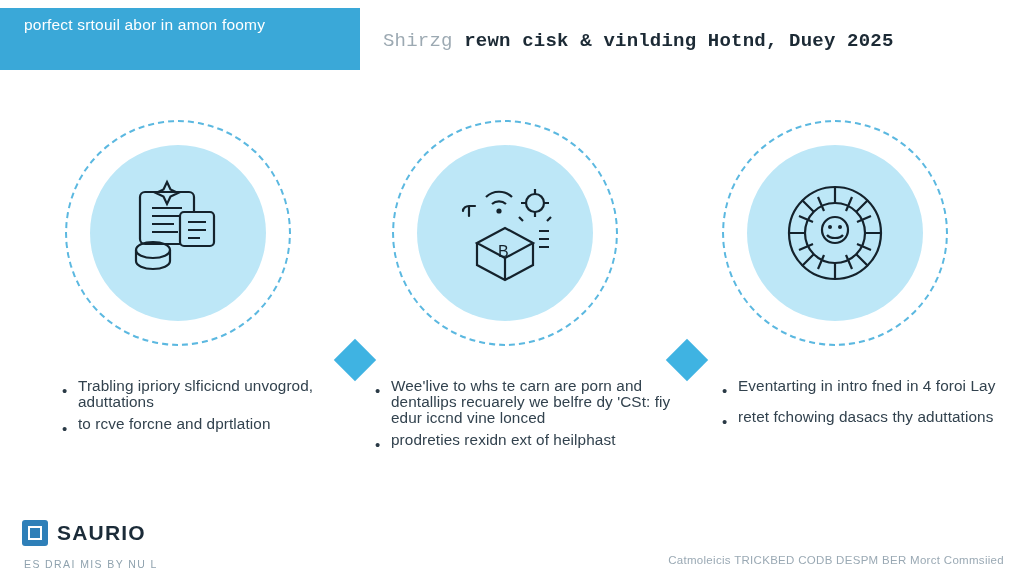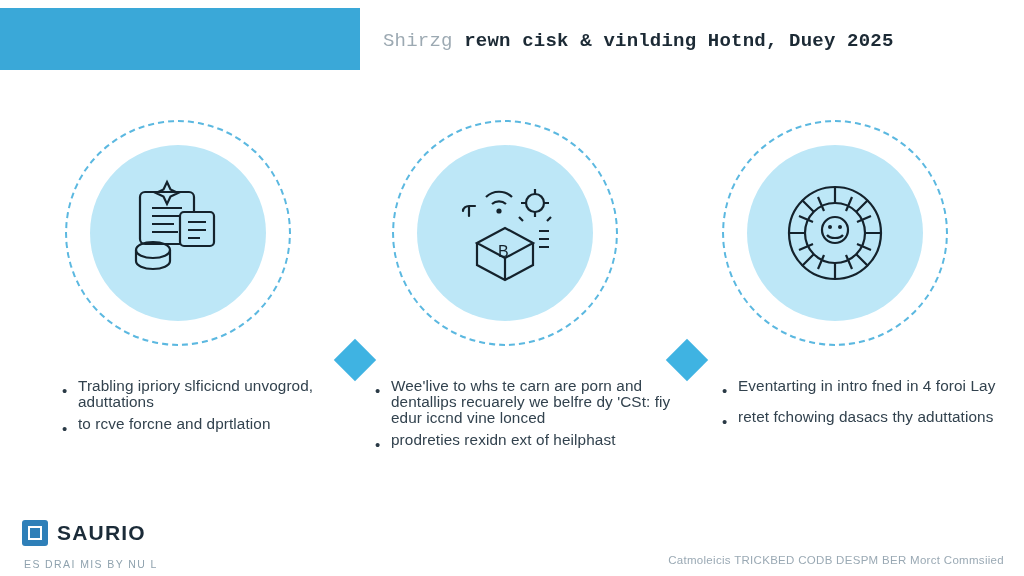--- a/index.html
+++ b/index.html
@@ -207,20 +207,21 @@
     bottom: 0;
     height: 3px;
     background: #ffffff;
   }
 </style>
 </head>
 <body>
 
 <div class="header-band"></div>
 <div class="header-band-text">
+  <div>porfect srtouil abor in amon foomy</div>
 </div>
 <div class="header-right">
   <span class="ghost">Shirzg</span>
   <span>rewn cisk &amp; vinlding Hotnd, Duey 2025</span>
 </div>
 
 <div class="steps">
 
   <div class="step s1">
     <div class="circle-outer"></div>

